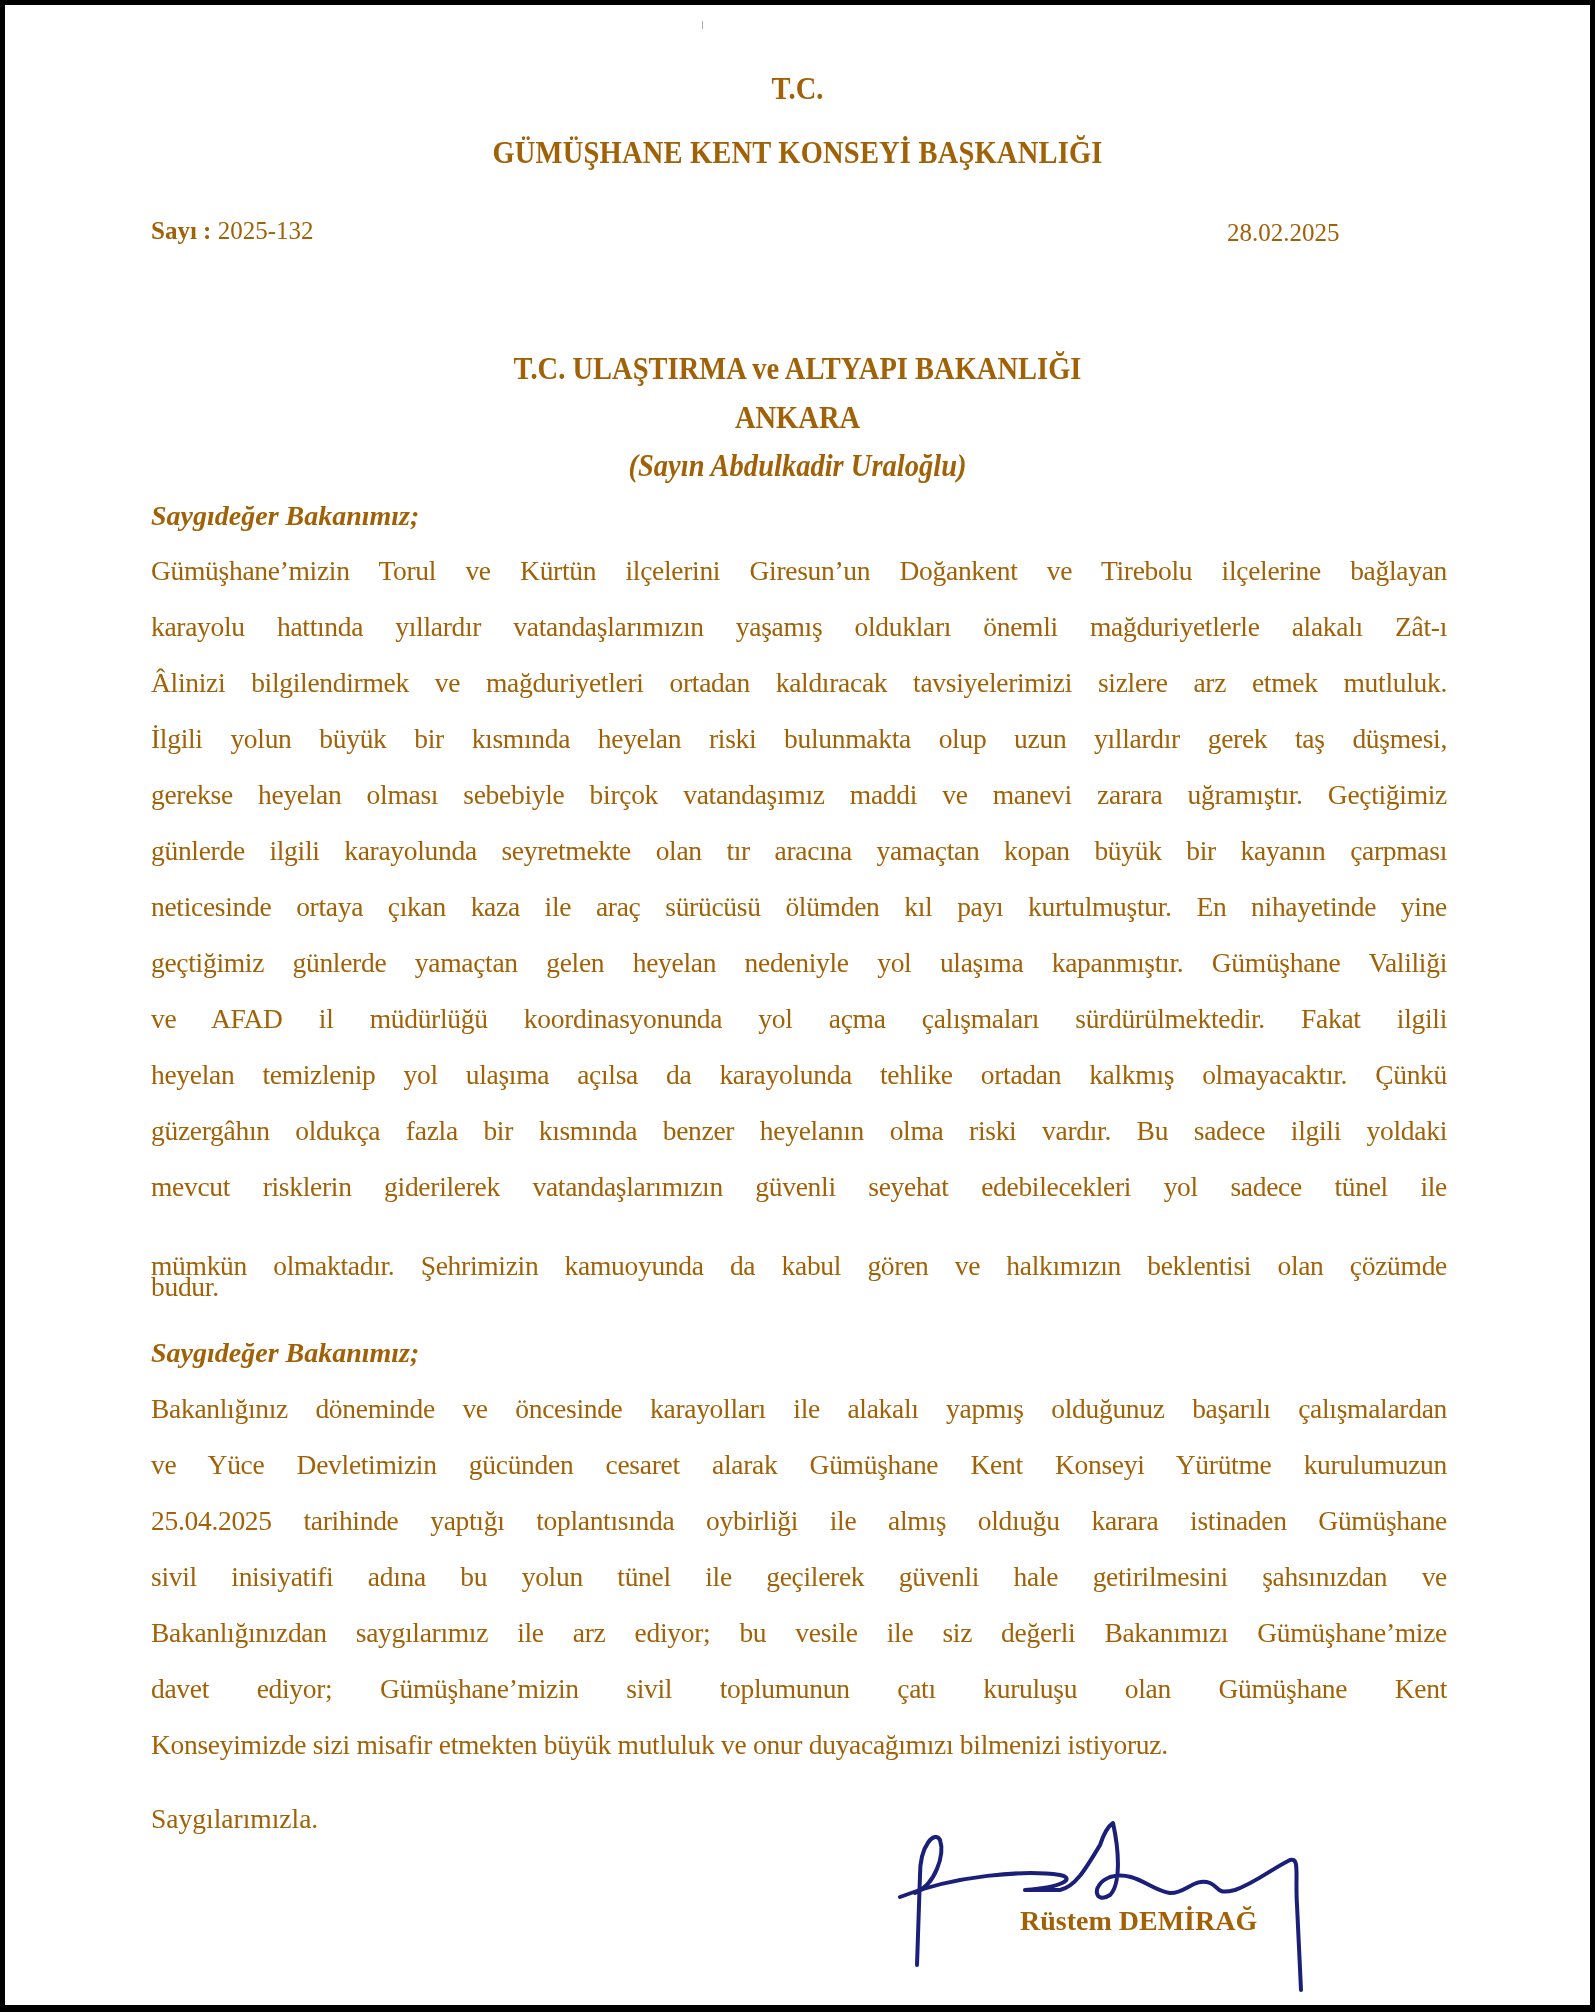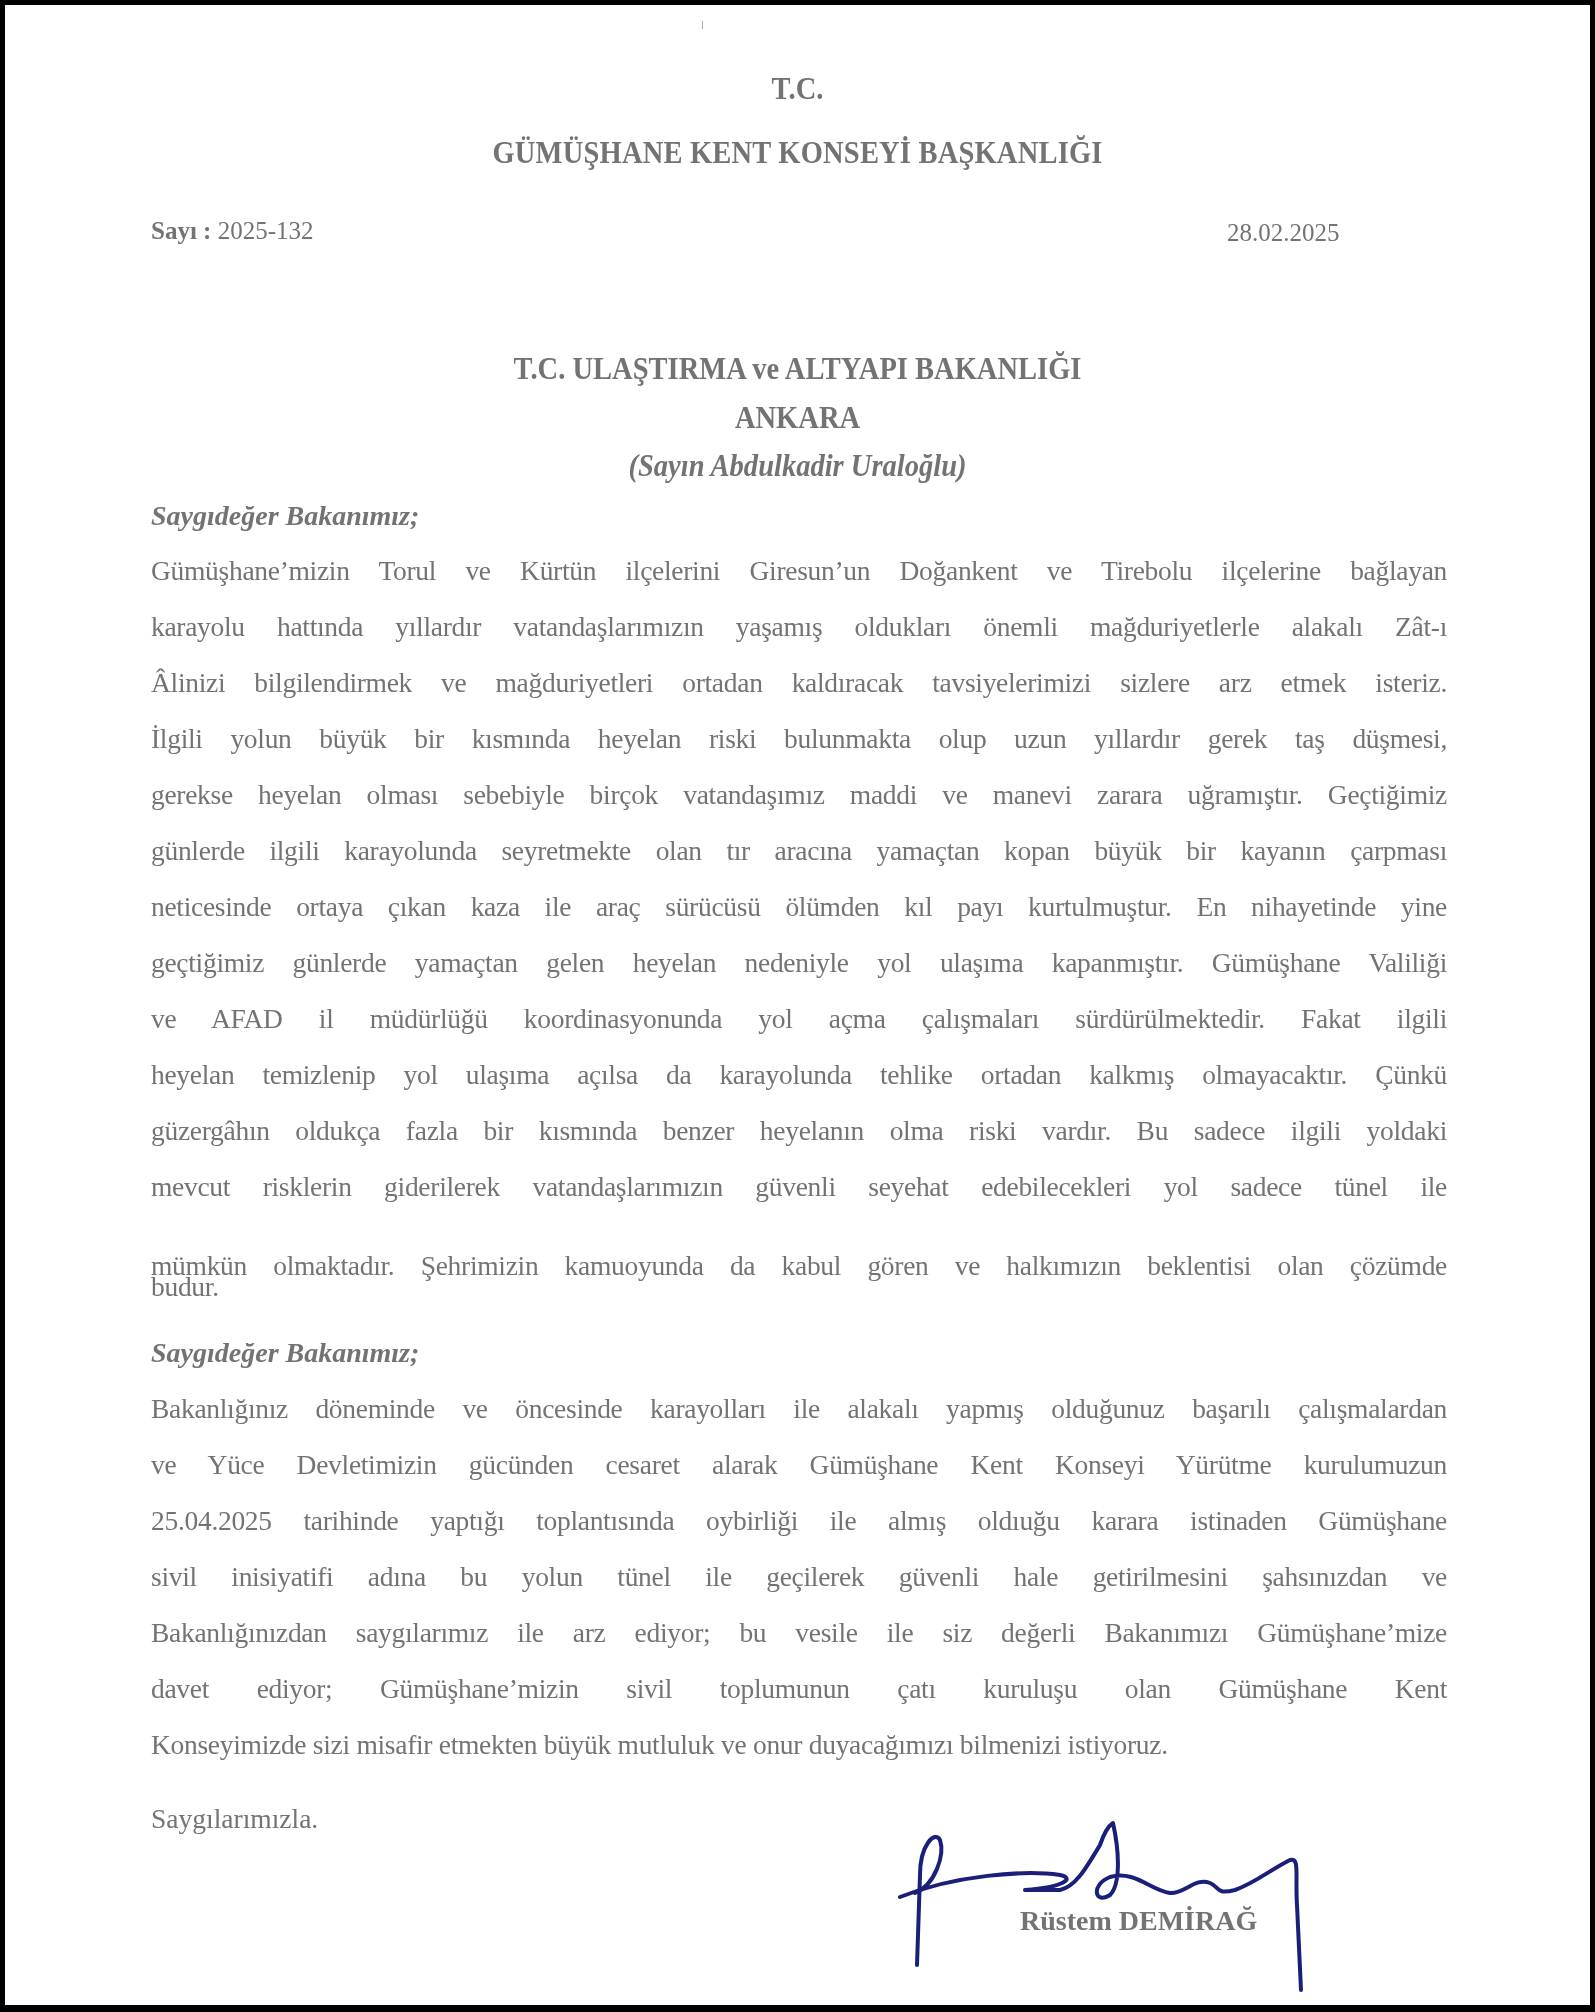--- a/index.html
+++ b/index.html
@@ -1,19 +1,19 @@
 <!DOCTYPE html>
 <html><head>
 <meta charset="utf-8">
 <style>
   html, body { margin: 0; padding: 0; background: #000; }
   body { width: 1595px; height: 2012px; position: relative; overflow: hidden; }
   .page {
     position: absolute; left: 5px; top: 5px; width: 1585px; height: 2000px;
-    background: #fff; color: #737373;
+    background: #fff; color: #a16207;
     font-family: "Liberation Serif", "DejaVu Serif", serif;
   }
   .abs { position: absolute; white-space: nowrap; }
   .center { left: 0; width: 1585px; text-align: center; }
   .tc { top: 66px; font-size: 31px; font-weight: bold; transform: scaleX(0.92); }
   .org { top: 130px; font-size: 31px; font-weight: bold; letter-spacing: 0.2px; transform: scaleX(0.92); }
   .meta { font-size: 25px; }
   .meta b { font-weight: bold; }
   .sayi { left: 146px; top: 212px; }
   .konu { left: 146px; top: 252px; }
@@ -51,21 +51,21 @@
 
   <div class="abs center addr1">T.C. ULAŞTIRMA ve ALTYAPI BAKANLIĞI</div>
   <div class="abs center addr2">ANKARA</div>
   <div class="abs center addr3">(Sayın Abdulkadir Uraloğlu)</div>
 
   <div class="abs salute" style="top:495px;">Saygıdeğer Bakanımız;</div>
 
   <div>
     <div class="body-line" style="top:550px;">Gümüşhane’mizin Torul ve Kürtün ilçelerini Giresun’un Doğankent ve Tirebolu ilçelerine bağlayan</div>
     <div class="body-line" style="top:606px;">karayolu hattında yıllardır vatandaşlarımızın yaşamış oldukları önemli mağduriyetlerle alakalı Zât-ı</div>
-    <div class="body-line" style="top:662px;">Âlinizi bilgilendirmek ve mağduriyetleri ortadan kaldıracak tavsiyelerimizi sizlere arz etmek isteriz.</div>
+    <div class="body-line" style="top:662px;">Âlinizi bilgilendirmek ve mağduriyetleri ortadan kaldıracak tavsiyelerimizi sizlere arz etmek mutluluk.</div>
     <div class="body-line" style="top:718px;">İlgili yolun büyük bir kısmında heyelan riski bulunmakta olup uzun yıllardır gerek taş düşmesi,</div>
     <div class="body-line" style="top:774px;">gerekse heyelan olması sebebiyle birçok vatandaşımız maddi ve manevi zarara uğramıştır. Geçtiğimiz</div>
     <div class="body-line" style="top:830px;">günlerde ilgili karayolunda seyretmekte olan tır aracına yamaçtan kopan büyük bir kayanın çarpması</div>
     <div class="body-line" style="top:886px;">neticesinde ortaya çıkan kaza ile araç sürücüsü ölümden kıl payı kurtulmuştur. En nihayetinde yine</div>
     <div class="body-line" style="top:942px;">geçtiğimiz günlerde yamaçtan gelen heyelan nedeniyle yol ulaşıma kapanmıştır. Gümüşhane Valiliği</div>
     <div class="body-line" style="top:998px;">ve AFAD il müdürlüğü koordinasyonunda yol açma çalışmaları sürdürülmektedir. Fakat ilgili</div>
     <div class="body-line" style="top:1054px;">heyelan temizlenip yol ulaşıma açılsa da karayolunda tehlike ortadan kalkmış olmayacaktır. Çünkü</div>
     <div class="body-line" style="top:1110px;">güzergâhın oldukça fazla bir kısmında benzer heyelanın olma riski vardır. Bu sadece ilgili yoldaki</div>
     <div class="body-line" style="top:1166px;">mevcut risklerin giderilerek vatandaşlarımızın güvenli seyehat edebilecekleri yol sadece tünel ile</div>
     <div class="body-line" style="top:1222px;margin-top:23px;">mümkün olmaktadır. Şehrimizin kamuoyunda da kabul gören ve halkımızın beklentisi olan çözümde</div>

